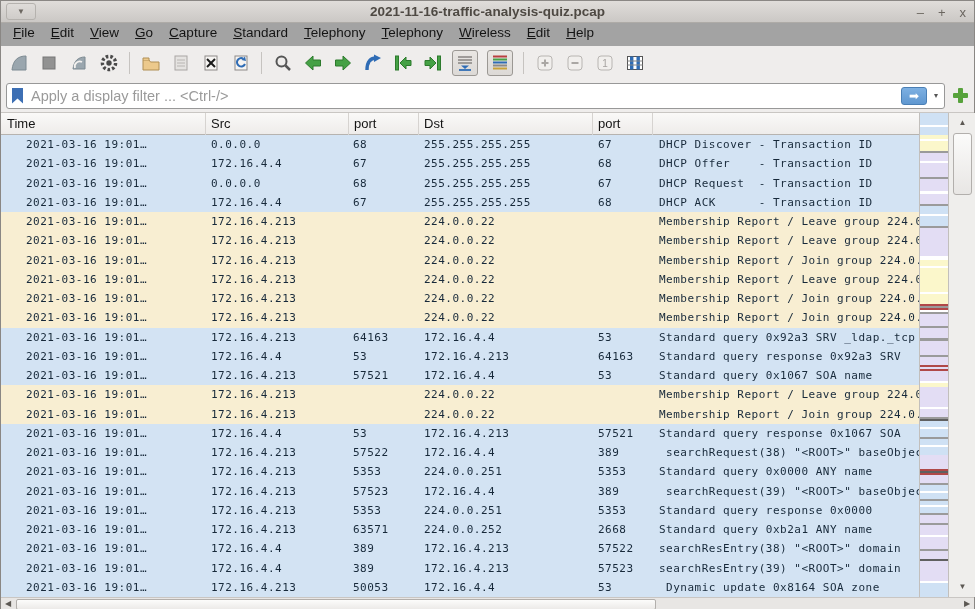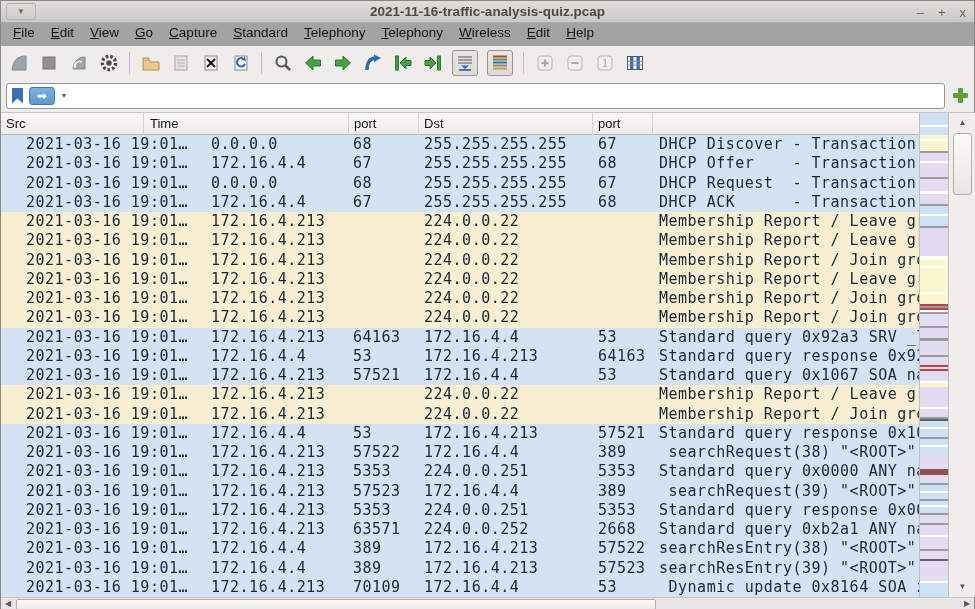--- a/index.html
+++ b/index.html
@@ -121,21 +121,21 @@
   }
   .hcell {
     height: 22px; line-height: 21px;
     border-right: 1px solid #d6d3d0;
     padding-left: 5px; overflow: hidden; white-space: nowrap;
   }
   .rows { flex: 1; overflow: hidden; }
   .prow {
     height: 19.25px; display: flex;
     font-family: "DejaVu Sans Mono", "Liberation Mono", monospace;
-    font-size: 15px; letter-spacing: 0.5px; line-height: 19.25px;
+    font-size: 11px; letter-spacing: 0.5px; line-height: 19.25px;
     color: #17293a;
   }
   .prow.blue  { background: #d3e3f3; }
   .prow.cream { background: #f8eed2; }
   .cell { overflow: hidden; white-space: pre; flex: none; }
   .w-time  { width: 205px; } .c-time  { padding-left: 25px; } .h-time { padding-left: 6px; }
   .w-src   { width: 143px; } .c-src   { padding-left: 5px; }
   .w-sport { width: 70px;  } .c-sport { padding-left: 4px; }
   .w-dst   { width: 174px; } .c-dst   { padding-left: 5px; }
   .w-dport { width: 60px;  } .c-dport { padding-left: 5px; }
@@ -334,31 +334,32 @@
           <rect x="11.5" y="3.5" width="3.4" height="13" fill="#2f6cb5"></rect>
           <line x1="2.5" y1="8" x2="17.5" y2="8" stroke="#888"></line>
           <line x1="2.5" y1="12" x2="17.5" y2="12" stroke="#888"></line>
         </svg>
       </span>
   </div>
 
   <div class="filterbar">
     <div class="filter-field">
       <span class="bookmark-icon"></span>
+      <input class="filter-input" type="text" placeholder="Apply a display filter ... &lt;Ctrl-/&gt;" style="">
       <span class="apply-btn">➡</span>
       <span class="filter-caret">▾</span>
     </div>
     <span class="filter-plus"></span>
   </div>
 
   <div class="main">
     <div class="list-pane">
       <div class="header-row">
+        <span class="hcell w-time h-time">Time</span>
         <span class="hcell w-src">Src</span>
-        <span class="hcell w-time h-time">Time</span>
         <span class="hcell w-sport">port</span>
         <span class="hcell w-dst">Dst</span>
         <span class="hcell w-dport">port</span>
       </div>
       <div class="rows">
           <div class="prow blue">
             <span class="cell w-time c-time">2021-03-16 19:01…</span>
             <span class="cell w-src c-src">0.0.0.0</span>
             <span class="cell w-sport c-sport">68</span>
             <span class="cell w-dst c-dst">255.255.255.255</span>
@@ -537,21 +538,21 @@
             <span class="cell w-time c-time">2021-03-16 19:01…</span>
             <span class="cell w-src c-src">172.16.4.4</span>
             <span class="cell w-sport c-sport">389</span>
             <span class="cell w-dst c-dst">172.16.4.213</span>
             <span class="cell w-dport c-dport">57523</span>
             <span class="cell w-info c-info">searchResEntry(39) "&lt;ROOT&gt;" domain</span>
           </div>
           <div class="prow blue">
             <span class="cell w-time c-time">2021-03-16 19:01…</span>
             <span class="cell w-src c-src">172.16.4.213</span>
-            <span class="cell w-sport c-sport">70109</span>
+            <span class="cell w-sport c-sport">50053</span>
             <span class="cell w-dst c-dst">172.16.4.4</span>
             <span class="cell w-dport c-dport">53</span>
             <span class="cell w-info c-info"> Dynamic update 0x8164 SOA zone</span>
           </div>
         </div>
     </div>
     <div class="minimap">
         <div style="height: 12px; background: rgb(207, 225, 244);"></div>
         <div style="height: 2px; background: rgb(255, 255, 255);"></div>
         <div style="height: 8px; background: rgb(207, 225, 244);"></div>

